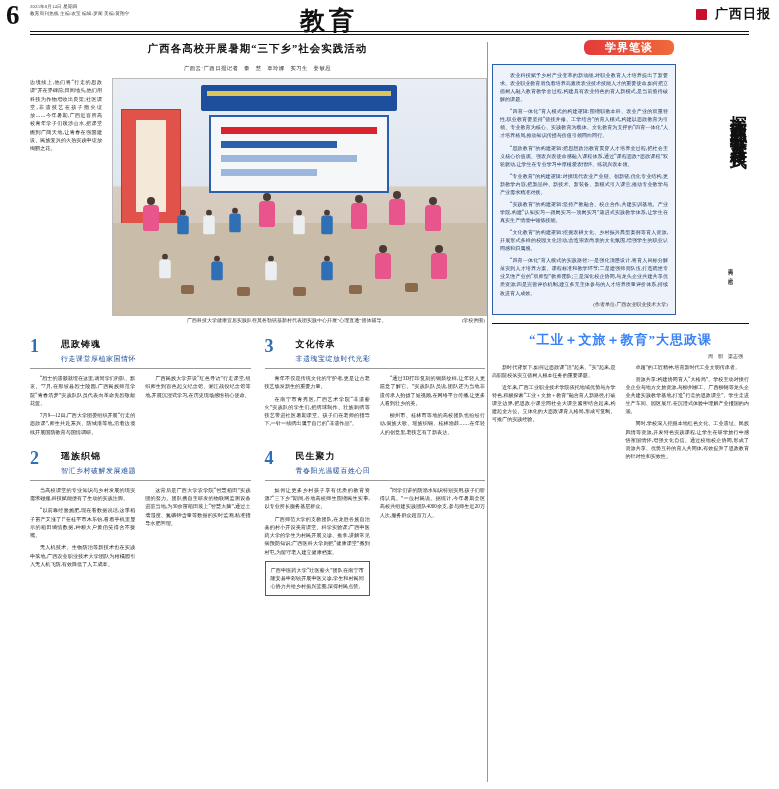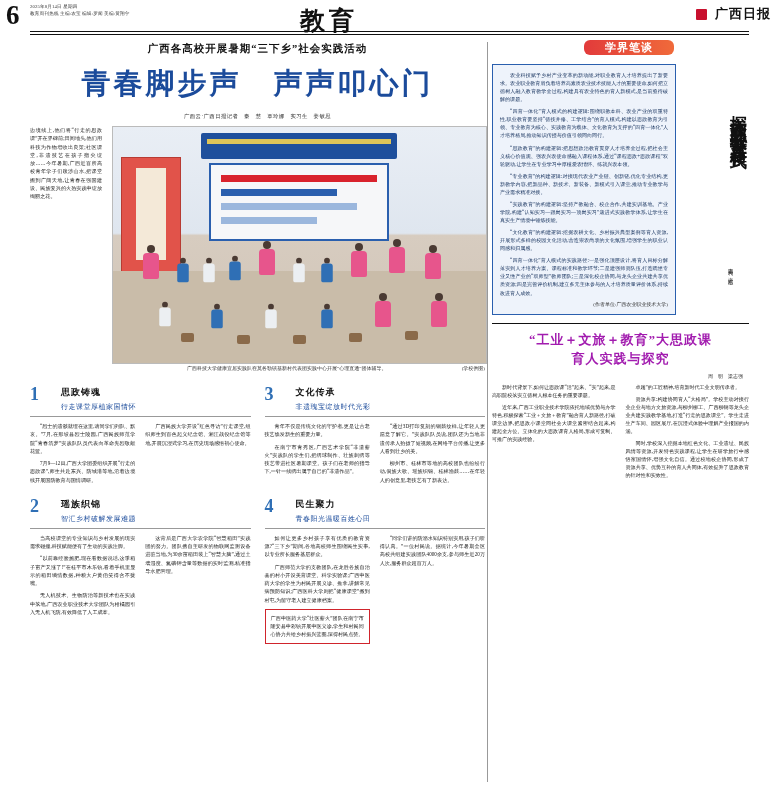--- a/index.html
+++ b/index.html
@@ -76,21 +76,21 @@
   .rt-head{position:relative;height:20px;}
   .rt-badge{position:absolute;left:92px;top:0;width:90px;height:15px;background:linear-gradient(90deg,#e23b3b,#f06a3a);border-radius:6px;color:#fff;font-size:11px;font-weight:bold;letter-spacing:1px;display:flex;align-items:center;justify-content:center;}
   .rt-block{position:relative;margin-top:4px;border:1px solid #2a5fae;background:#eef3fb;padding:6px 7px 7px 7px;}
   .rt-block .body-txt{font-size:5.05px;line-height:1.6;color:#14305c;}
   .rt-block .body-txt p{margin:0 0 4px 0;text-indent:10px;}
   .rt-vtitle{position:absolute;right:-1px;top:38px;writing-mode:vertical-rl;font-size:17px;font-weight:bold;letter-spacing:3px;color:#111;}
   .rt-vauthor{position:absolute;right:14px;top:200px;writing-mode:vertical-rl;font-size:5.2px;color:#333;letter-spacing:1px;}
   .rt-sign{text-align:right;font-size:5px;color:#333;margin-top:3px;}
 
   .rt-lower{margin-top:8px;border-top:1.2px solid #111;padding-top:6px;}
-  .rt-title2{text-align:center;font-size:13px;font-weight:bold;letter-spacing:1px;color:#a21caf;line-height:1.5;}
+  .rt-title2{text-align:center;font-size:13px;font-weight:bold;letter-spacing:1px;color:#3b82f6;line-height:1.5;}
   .rt-auth2{text-align:right;font-size:5px;color:#333;margin:4px 6px 4px 0;}
   .rt-cols{display:flex;gap:10px;margin-top:3px;}
   .rt-cols .col{flex:1;}
   .rt-cols .body-txt{font-size:5.05px;line-height:1.6;}
 </style>
 </head>
 <body>
 
 <div class="page">
 
@@ -107,21 +107,20 @@
     </div>
     <div class="mast-rule"></div>
     <div class="mast-rule2"></div>
   </div>
 
   <div class="vrule"></div>
 
   <div class="left-zone">
 
     <div class="kicker">广西各高校开展暑期“三下乡”社会实践活动</div>
-    <div class="headline">青春脚步声　声声叩心门</div>
     <div class="byline">广西云·广西日报记者　秦　慧　覃玲娜　实习生　姜敏思</div>
 
     <div class="lead-wrap">
       <div class="lead-col body-txt">边境线上,他们将“行走的思政课”开在界碑前;田间地头,他们用科技为作物增收出良策;社区课堂,非遗技艺在孩子指尖绽放……今年暑期,广西近百所高校青年学子们跋涉山水,把课堂搬到广阔天地,让青春在强国建设、民族复兴的火热实践中绽放绚丽之花。</div>
 
       <div class="photo">
         <div class="ph-bg"></div>
         <div class="ph-banner"></div>
         <div class="ph-board">
           <i></i>
@@ -319,21 +318,20 @@
           <p>“四育一体化”育人模式的实践路径:一是强化顶层设计,将育人目标分解落实到人才培养方案、课程标准和教学环节;二是建强师资队伍,打造既懂专业又懂产业的“双师型”教师团队;三是深化校企协同,与龙头企业共建共享优质资源;四是完善评价机制,建立多元主体参与的人才培养质量评价体系,持续改进育人成效。</p>
         </div>
         <div class="rt-sign">(作者单位:广西农业职业技术大学)</div>
       </div>
       <div class="rt-vtitle">探索农业职业教育育人新模式</div>
       <div class="rt-vauthor">李海利　许志刚</div>
     </div>
 
     <div class="rt-lower">
       <div class="rt-title2">“工业＋文旅＋教育”大思政课</div>
-      <div class="rt-title2">育人实践与探究</div>
       <div class="rt-auth2">周　明　梁志强</div>
       <div class="rt-cols">
         <div class="col body-txt">
           <p>新时代背景下,如何让思政课“活”起来、“实”起来,是高职院校落实立德树人根本任务的重要课题。</p>
           <p>近年来,广西工业职业技术学院依托地域优势与办学特色,积极探索“工业＋文旅＋教育”融合育人新路径,打破课堂边界,把思政小课堂同社会大课堂紧密结合起来,构建起全方位、立体化的大思政课育人格局,形成可复制、可推广的实践经验。</p>
         </div>
         <div class="col body-txt">
           <p>卓越”的工匠精神,培育新时代工业文明传承者。</p>
           <p>资源共享:构建协同育人“大格局”。学校主动对接行业企业与地方文旅资源,与柳州柳工、广西柳钢等龙头企业共建实践教学基地,打造“行走的思政课堂”。学生走进生产车间、园区展厅,在沉浸式体验中理解产业报国的内涵。</p>
           <p>同时,学校深入挖掘本地红色文化、工业遗址、民族风情等资源,开发特色实践课程,让学生在研学旅行中感悟家国情怀,增强文化自信。通过校地校企协同,形成了资源共享、优势互补的育人共同体,有效提升了思政教育的针对性和实效性。</p>

